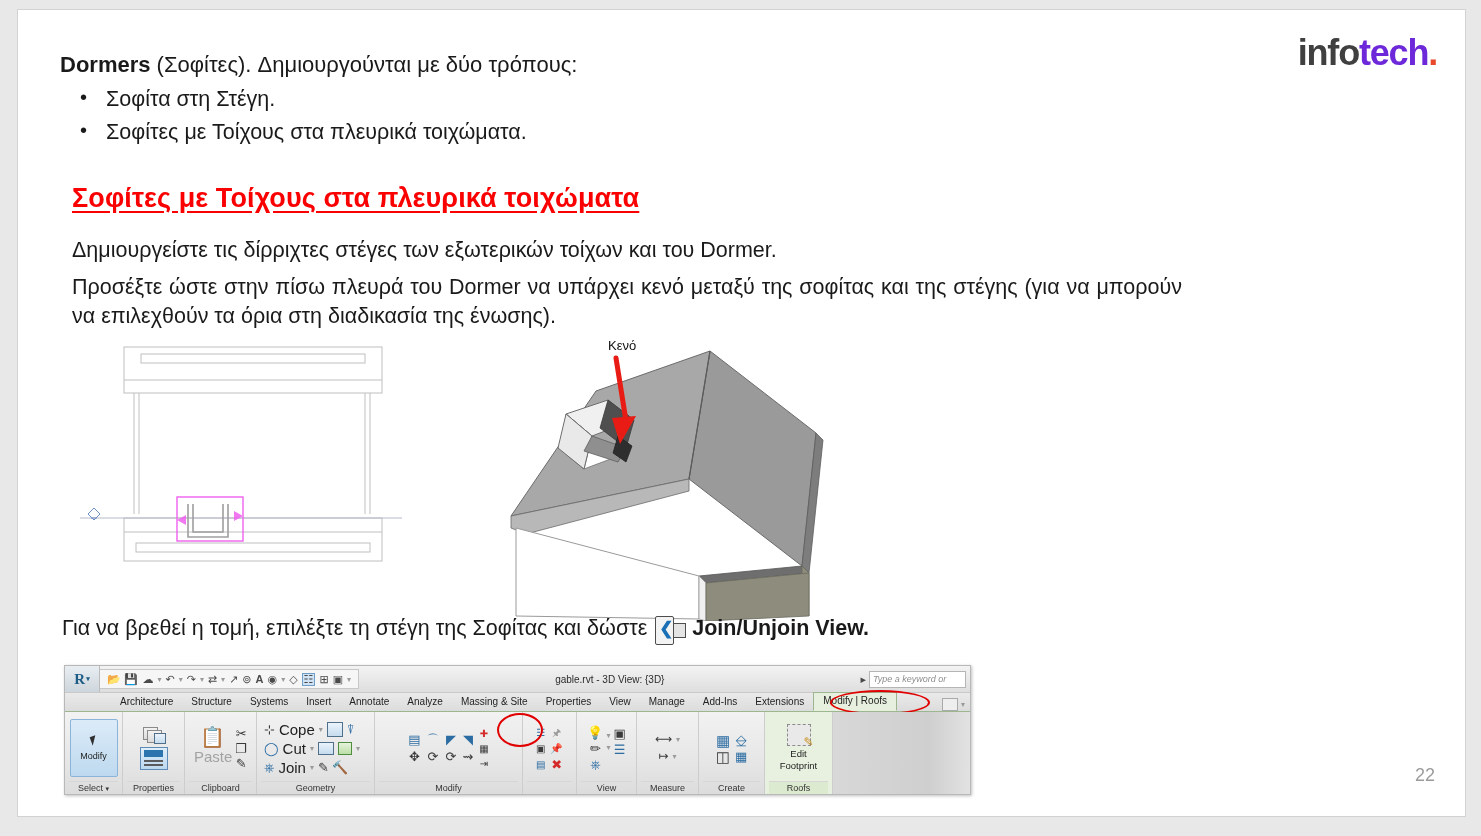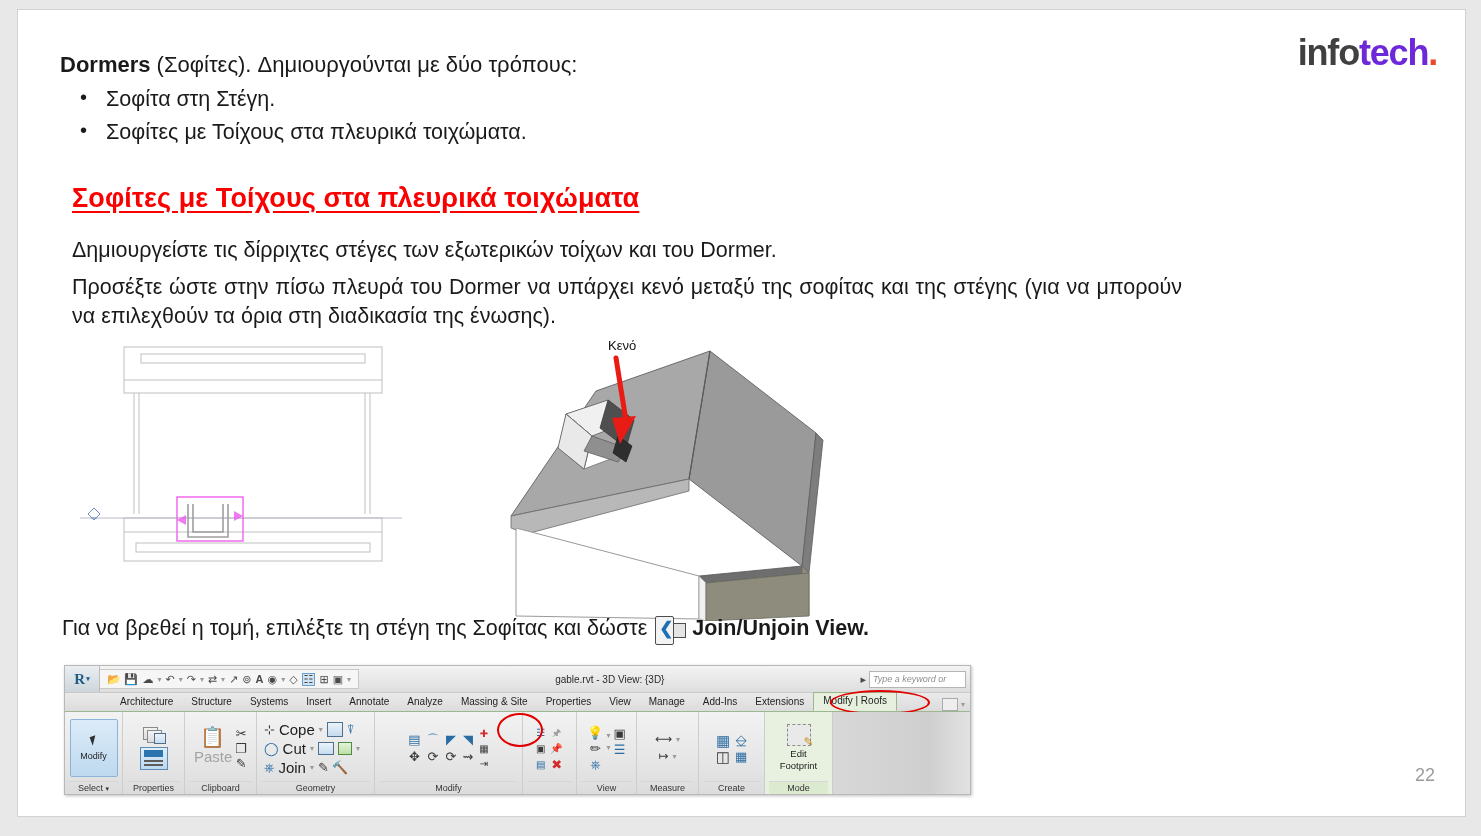--- a/index.html
+++ b/index.html
@@ -662,21 +662,21 @@
       <div class="panel mode" style="width:68px;">
         <div class="pcontent">
           <div class="editfp">
             <span style="display:inline-block;width:22px;height:20px;border:1px dashed #8c8c8c;background:#e9e9e9;position:relative;margin-bottom:2px;">
               <span style="position:absolute;right:-4px;bottom:-3px;color:#c98e1a;font-size:12px;">✎</span>
             </span>
             <span>Edit</span>
             <span>Footprint</span>
           </div>
         </div>
-        <div class="plabel">Mode</div>
+        <div class="plabel">Roofs</div>
       </div>
 
       <div id="rb-filler"></div>
     </div>
   </div>
 
   <div id="pagenum">22</div>
 
 </div>
 

